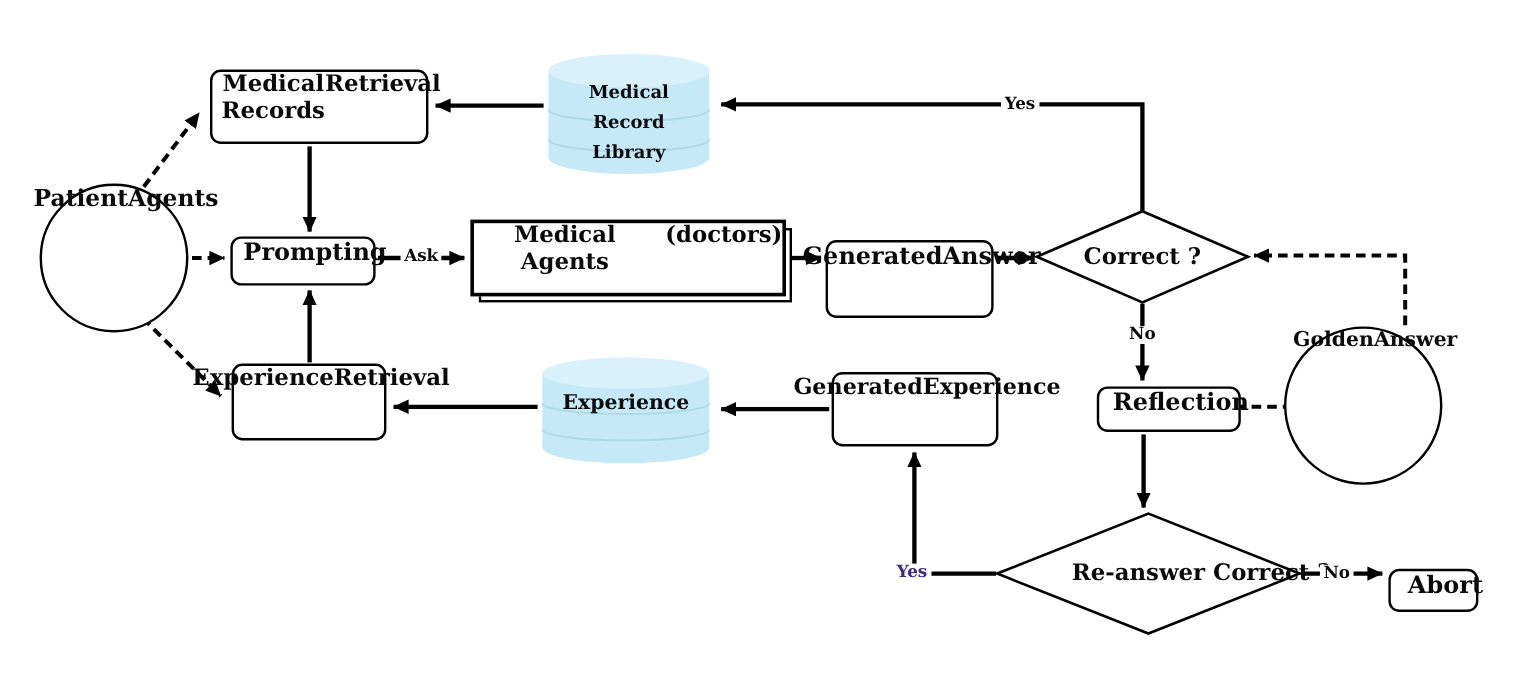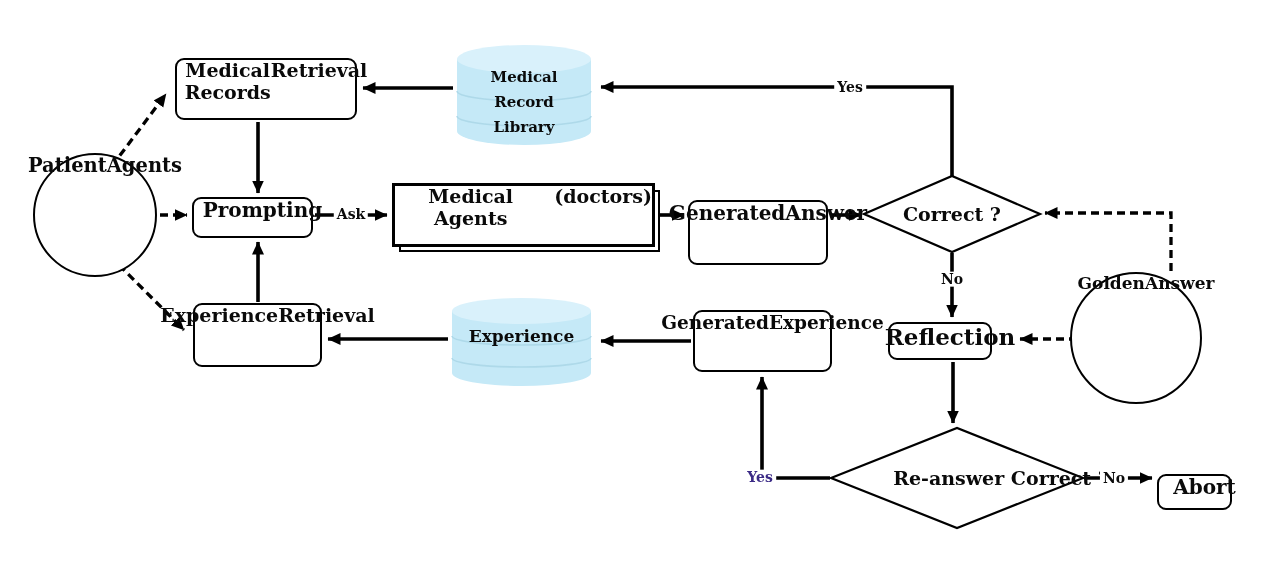--- a/index.html
+++ b/index.html
@@ -112,21 +112,21 @@
     <span>Answer</span>
   </div>
 
   <div class="diamond-text" style="left:952px;top:214px;">Correct ?</div>
 
   <div class="node circle" style="left:1070px;top:272px;width:132px;height:132px;font-size:17px;">
     <span>Golden</span>
     <span>Answer</span>
   </div>
 
-  <div class="node rbox" style="left:888px;top:322px;width:104px;height:38px;font-size:23px;">
+  <div class="node rbox" style="left:914px;top:322px;width:120px;height:38px;font-size:20px;">
     <span>Reflection</span>
   </div>
 
   <div class="node rbox" style="left:193px;top:303px;width:129px;height:64px;font-size:19px;">
     <span>Experience</span>
     <span>Retrieval</span>
   </div>
 
   <div class="node cyl" style="left:450px;top:296px;width:143px;height:92px;">
     <svg width="143" height="92" viewBox="0 0 143 92">

